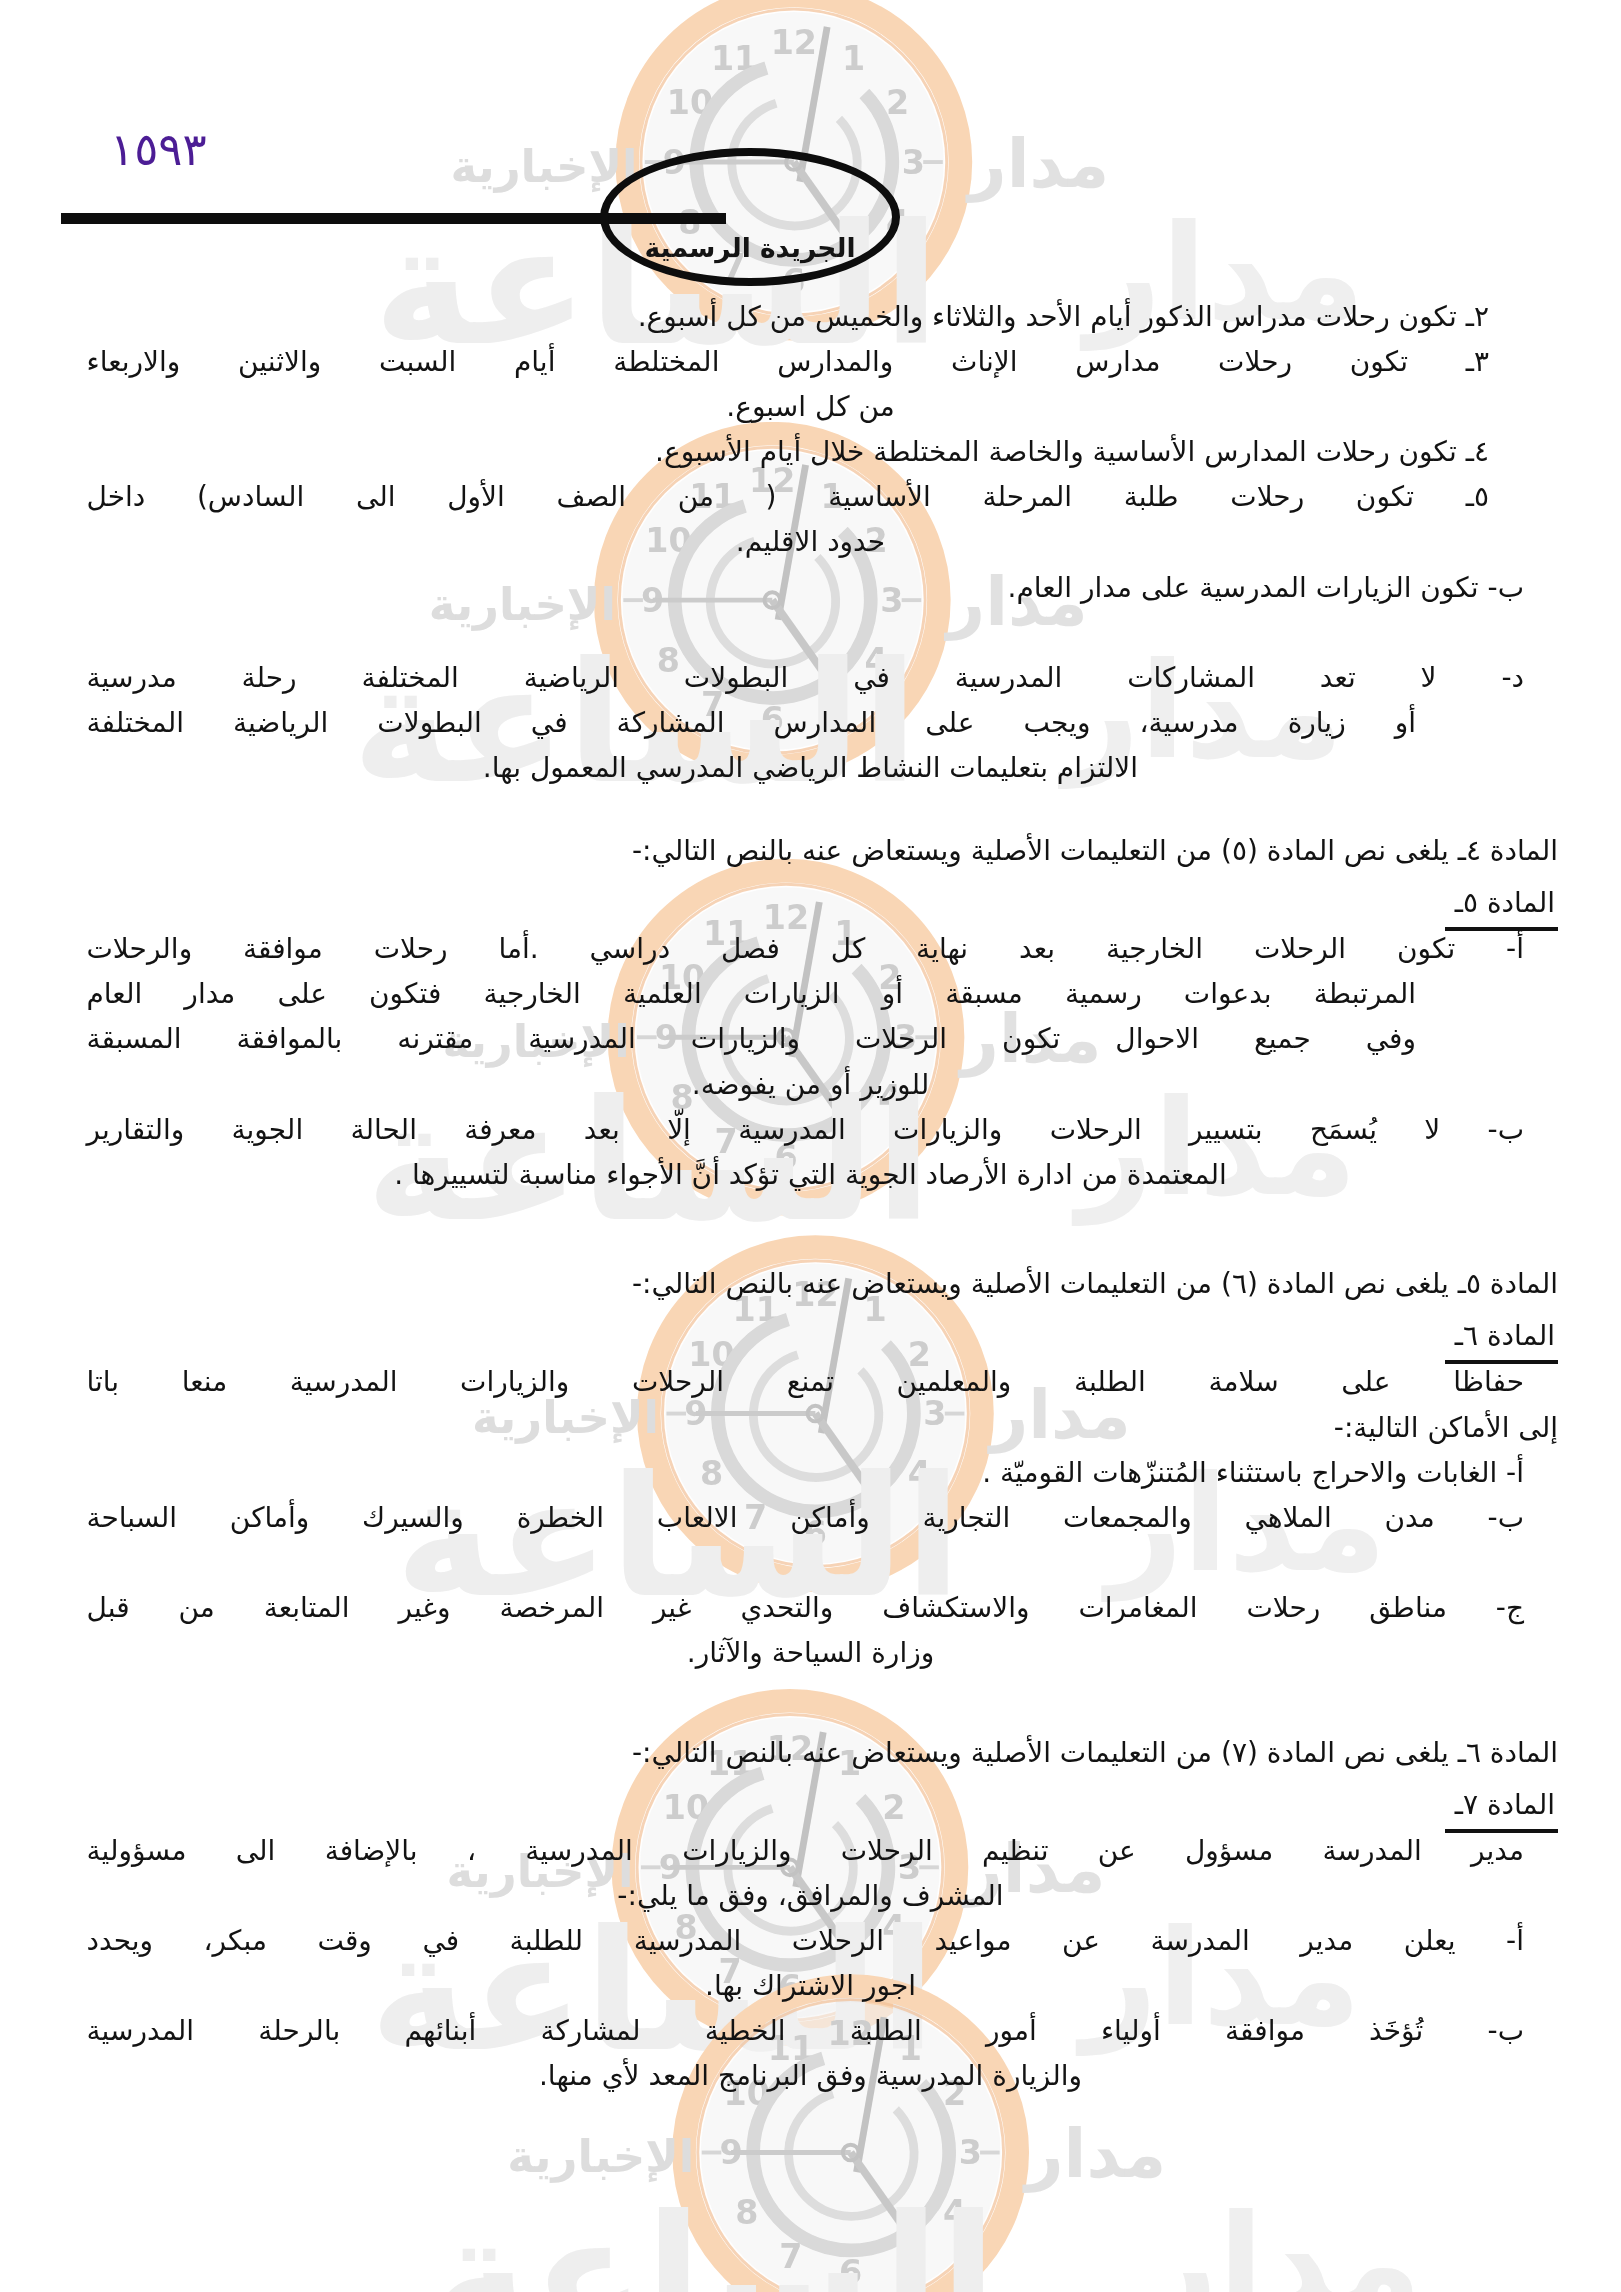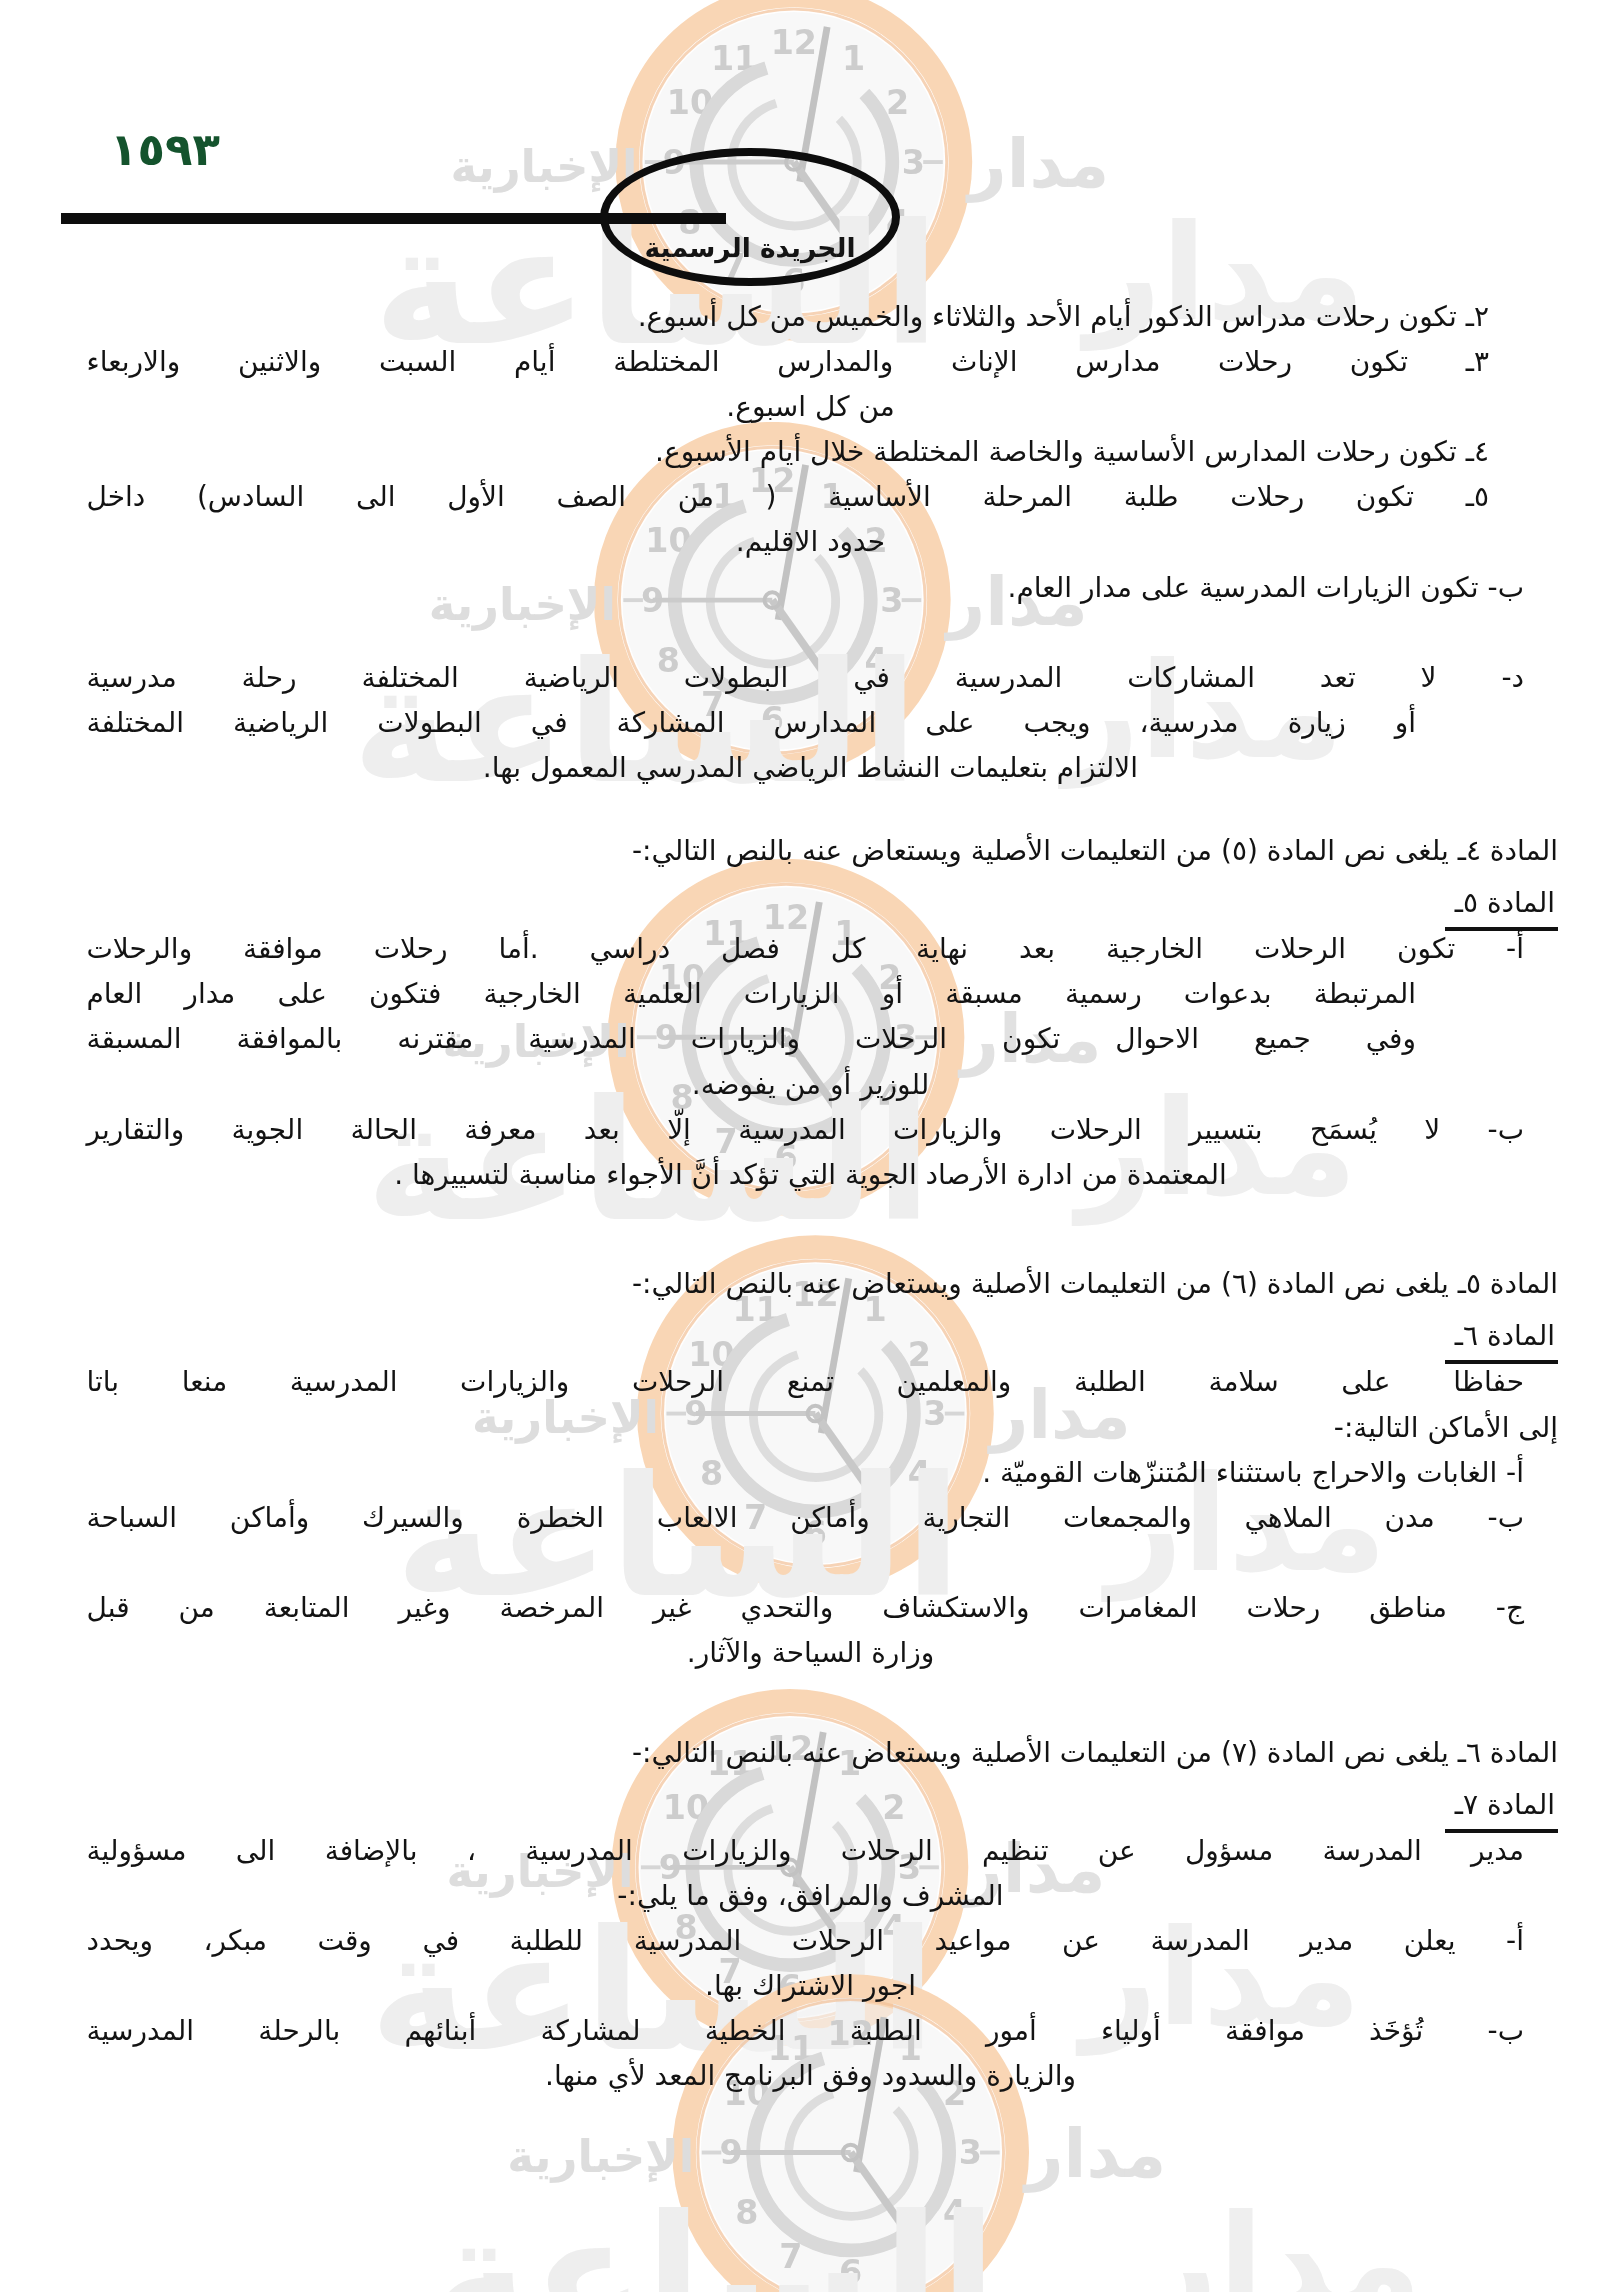--- a/index.html
+++ b/index.html
@@ -1,18 +1,18 @@
 <!DOCTYPE html>
 <html lang="ar" dir="rtl"><head>
 <meta charset="utf-8">
 <style>
   html,body{margin:0;padding:0;background:#ffffff;}
   .page{position:relative;width:1621px;height:2293px;margin:0 auto;background:#ffffff;overflow:hidden;direction:rtl;font-family:"DejaVu Sans",sans-serif;}
   .wm{position:absolute;top:0;left:0;z-index:1;pointer-events:none;}
-  .pagenum{position:absolute;top:123px;left:110px;z-index:3;font-size:45px;font-weight:bold;color:#14532d;direction:rtl;}
+  .pagenum{position:absolute;top:123px;left:110px;z-index:3;font-size:45px;font-weight:normal;color:#4c1d95;direction:rtl;}
   .rule{position:absolute;top:213px;height:10.8px;background:#0d0d0d;z-index:2;}
   .rule-l{right:1015px;width:543px;} 
   .rule-r{left:61px;width:665px;}    
   .seal{position:absolute;top:148px;left:600px;width:300px;height:138px;border:8.8px solid #0d0d0d;border-radius:50%;z-index:3;box-sizing:border-box;display:flex;align-items:center;justify-content:center;}
   .seal span{margin-top:61px;font-size:26.5px;font-weight:bold;color:#141414;white-space:nowrap;}
   .ln{position:absolute;right:63px;left:63px;height:45px;line-height:45px;z-index:2;font-size:28px;font-weight:normal;color:#131313;text-align:right;white-space:nowrap;box-sizing:border-box;}
   .ln.j{text-align:justify;text-align-last:justify;white-space:normal;overflow:hidden;}
   .ln.c{text-align:center;padding:0;}
   .u{display:inline-block;border-bottom:4.9px solid #111;padding:0 2.9px 4.9px 9.8px;line-height:39px;}
 </style>
@@ -101,16 +101,16 @@
   <div class="ln j" style="top:1585px;padding-right:34px;padding-left:23.5px">ج- مناطق رحلات المغامرات والاستكشاف والتحدي غير المرخصة وغير المتابعة من قبل</div>
   <div class="ln c" style="top:1630px">وزارة السياحة والآثار.</div>
 
   <div class="ln" style="top:1730px">المادة ٦ـ يلغى نص المادة (٧) من التعليمات الأصلية ويستعاض عنه بالنص التالي:-</div>
   <div class="ln" style="top:1782px"><span class="u">المادة ٧ـ</span></div>
   <div class="ln j" style="top:1828px;padding-right:34px;padding-left:23.5px">مدير المدرسة مسؤول عن تنظيم الرحلات والزيارات المدرسية ، بالإضافة الى مسؤولية</div>
   <div class="ln c" style="top:1873px">المشرف والمرافق، وفق ما يلي:-</div>
   <div class="ln j" style="top:1918px;padding-right:34px;padding-left:23.5px">أ-  يعلن مدير المدرسة عن مواعيد الرحلات المدرسية للطلبة في وقت مبكر، ويحدد</div>
   <div class="ln c" style="top:1963px">اجور الاشتراك بها.</div>
   <div class="ln j" style="top:2008px;padding-right:34px;padding-left:23.5px">ب- تُؤخَذ موافقة أولياء أمور الطلبة الخطية لمشاركة أبنائهم بالرحلة المدرسية</div>
-  <div class="ln c" style="top:2053px">والزيارة والسدود وفق البرنامج المعد لأي منها.</div>
+  <div class="ln c" style="top:2053px">والزيارة المدرسية وفق البرنامج المعد لأي منها.</div>
 
 </div>
 
 
 </body></html>

